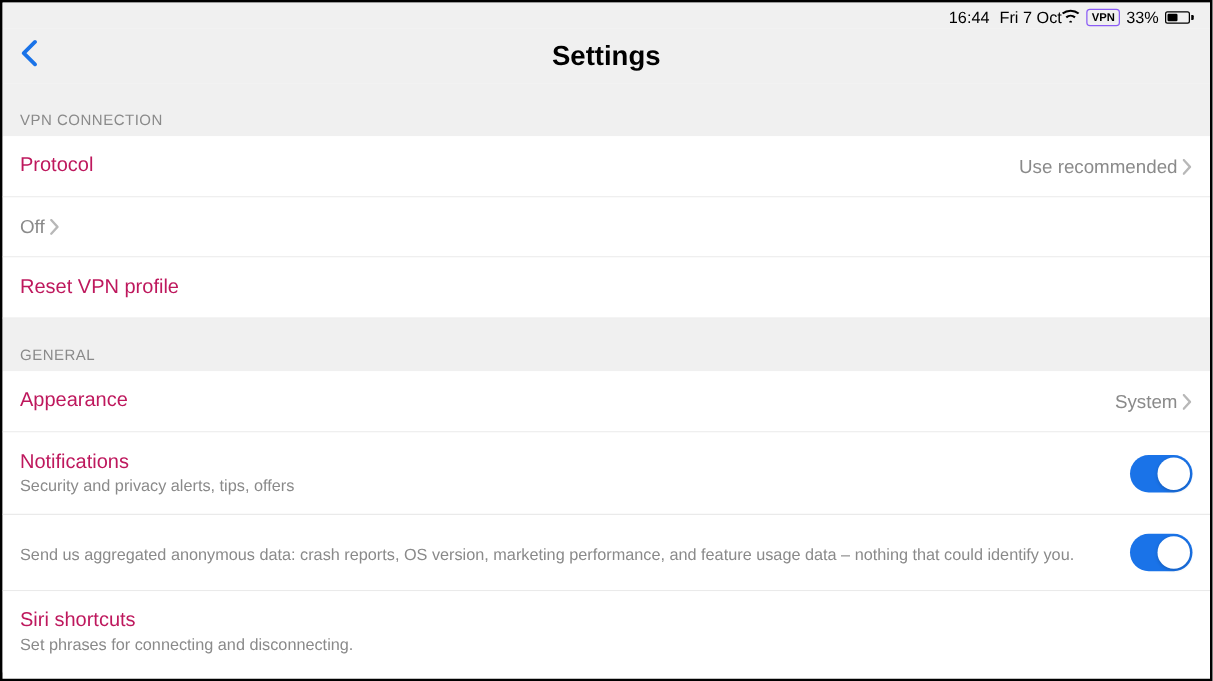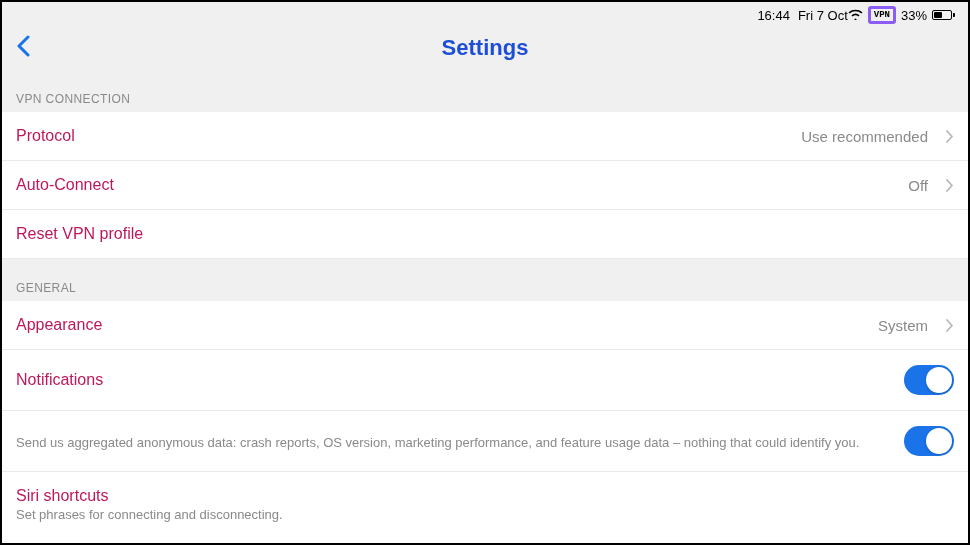--- a/index.html
+++ b/index.html
@@ -17,27 +17,26 @@
       align-items: center;
       padding: 4px 12px 2px;
       font-size: 13px;
       font-weight: 500;
       background: #f0f0f0;
     }
     .status-left { display: flex; gap: 8px; align-items: center; }
     .status-right { display: flex; gap: 5px; align-items: center; }
     .wifi-icon { width: 15px; height: 11px; }
     .vpn-badge {
-      border: 3px solid #8b5cf6;
+      border: 1px solid #8b5cf6;
       border-radius: 3px;
       padding: 0 3px;
       font-size: 9px;
       font-weight: 600;
       line-height: 12px;
-      font-family: Liberation Mono, monospace;
     }
     .battery-icon { width: 24px; height: 12px; display: flex; align-items: center; }
     .battery-body {
       width: 20px; height: 10px;
       border: 1px solid #000;
       border-radius: 2px;
       position: relative;
     }
     .battery-fill {
       position: absolute; left: 1px; top: 1px;
@@ -64,21 +63,21 @@
       position: absolute;
       left: 14px;
       top: 50%;
       transform: translateY(-50%);
       cursor: pointer;
     }
     .back-chevron { width: 14px; height: 22px; }
     .title {
       font-size: 22px;
       font-weight: 700;
-      color: #1d4ed8;
+      color: #000000;
     }
     .section-header {
       background: #f0f0f0;
       color: #8a8a8a;
       font-size: 12px;
       letter-spacing: 0.4px;
       padding: 22px 14px 6px;
     }
     .row {
       background: #fff;
@@ -95,21 +94,21 @@
       color: #be185d;
     }
     .row-sub {
       font-size: 13px;
       color: #8a8a8a;
       margin-top: 2px;
     }
     .row-right {
       display: flex;
       align-items: center;
-      gap: 18px;
+      gap: 4px;
       color: #8a8a8a;
       font-size: 15px;
     }
     .chevron-right { width: 8px; height: 13px; }
     .toggle {
       width: 50px;
       height: 30px;
       background: #1a73e8;
       border-radius: 15px;
       position: relative;
@@ -168,23 +167,20 @@
   </div>
   <div class="row-right">
     <span>Use recommended</span>
     <svg class="chevron-right" viewBox="0 0 8 13">
         <path d="M1 1l5 5.5L1 12" stroke="#b8b8b8" stroke-width="1.8" fill="none" stroke-linecap="round" stroke-linejoin="round"></path>
       </svg>
   </div>
 </div>
 
 <div class="row">
-  <div class="row-left">
-    <div class="row-title">Auto-Connect</div>
-  </div>
   <div class="row-right">
     <span>Off</span>
     <svg class="chevron-right" viewBox="0 0 8 13">
         <path d="M1 1l5 5.5L1 12" stroke="#b8b8b8" stroke-width="1.8" fill="none" stroke-linecap="round" stroke-linejoin="round"></path>
       </svg>
   </div>
 </div>
 
 <div class="row">
   <div class="row-left">
@@ -202,20 +198,21 @@
     <span>System</span>
     <svg class="chevron-right" viewBox="0 0 8 13">
         <path d="M1 1l5 5.5L1 12" stroke="#b8b8b8" stroke-width="1.8" fill="none" stroke-linecap="round" stroke-linejoin="round"></path>
       </svg>
   </div>
 </div>
 
 <div class="row">
   <div class="row-left">
     <div class="row-title">Notifications</div>
+    <div class="row-sub">Security and privacy alerts, tips, offers</div>
   </div>
   <div class="row-right">
     <div class="toggle">
         <div class="toggle-knob"></div>
       </div>
   </div>
 </div>
 
 <div class="row">
   <div class="row-left">

